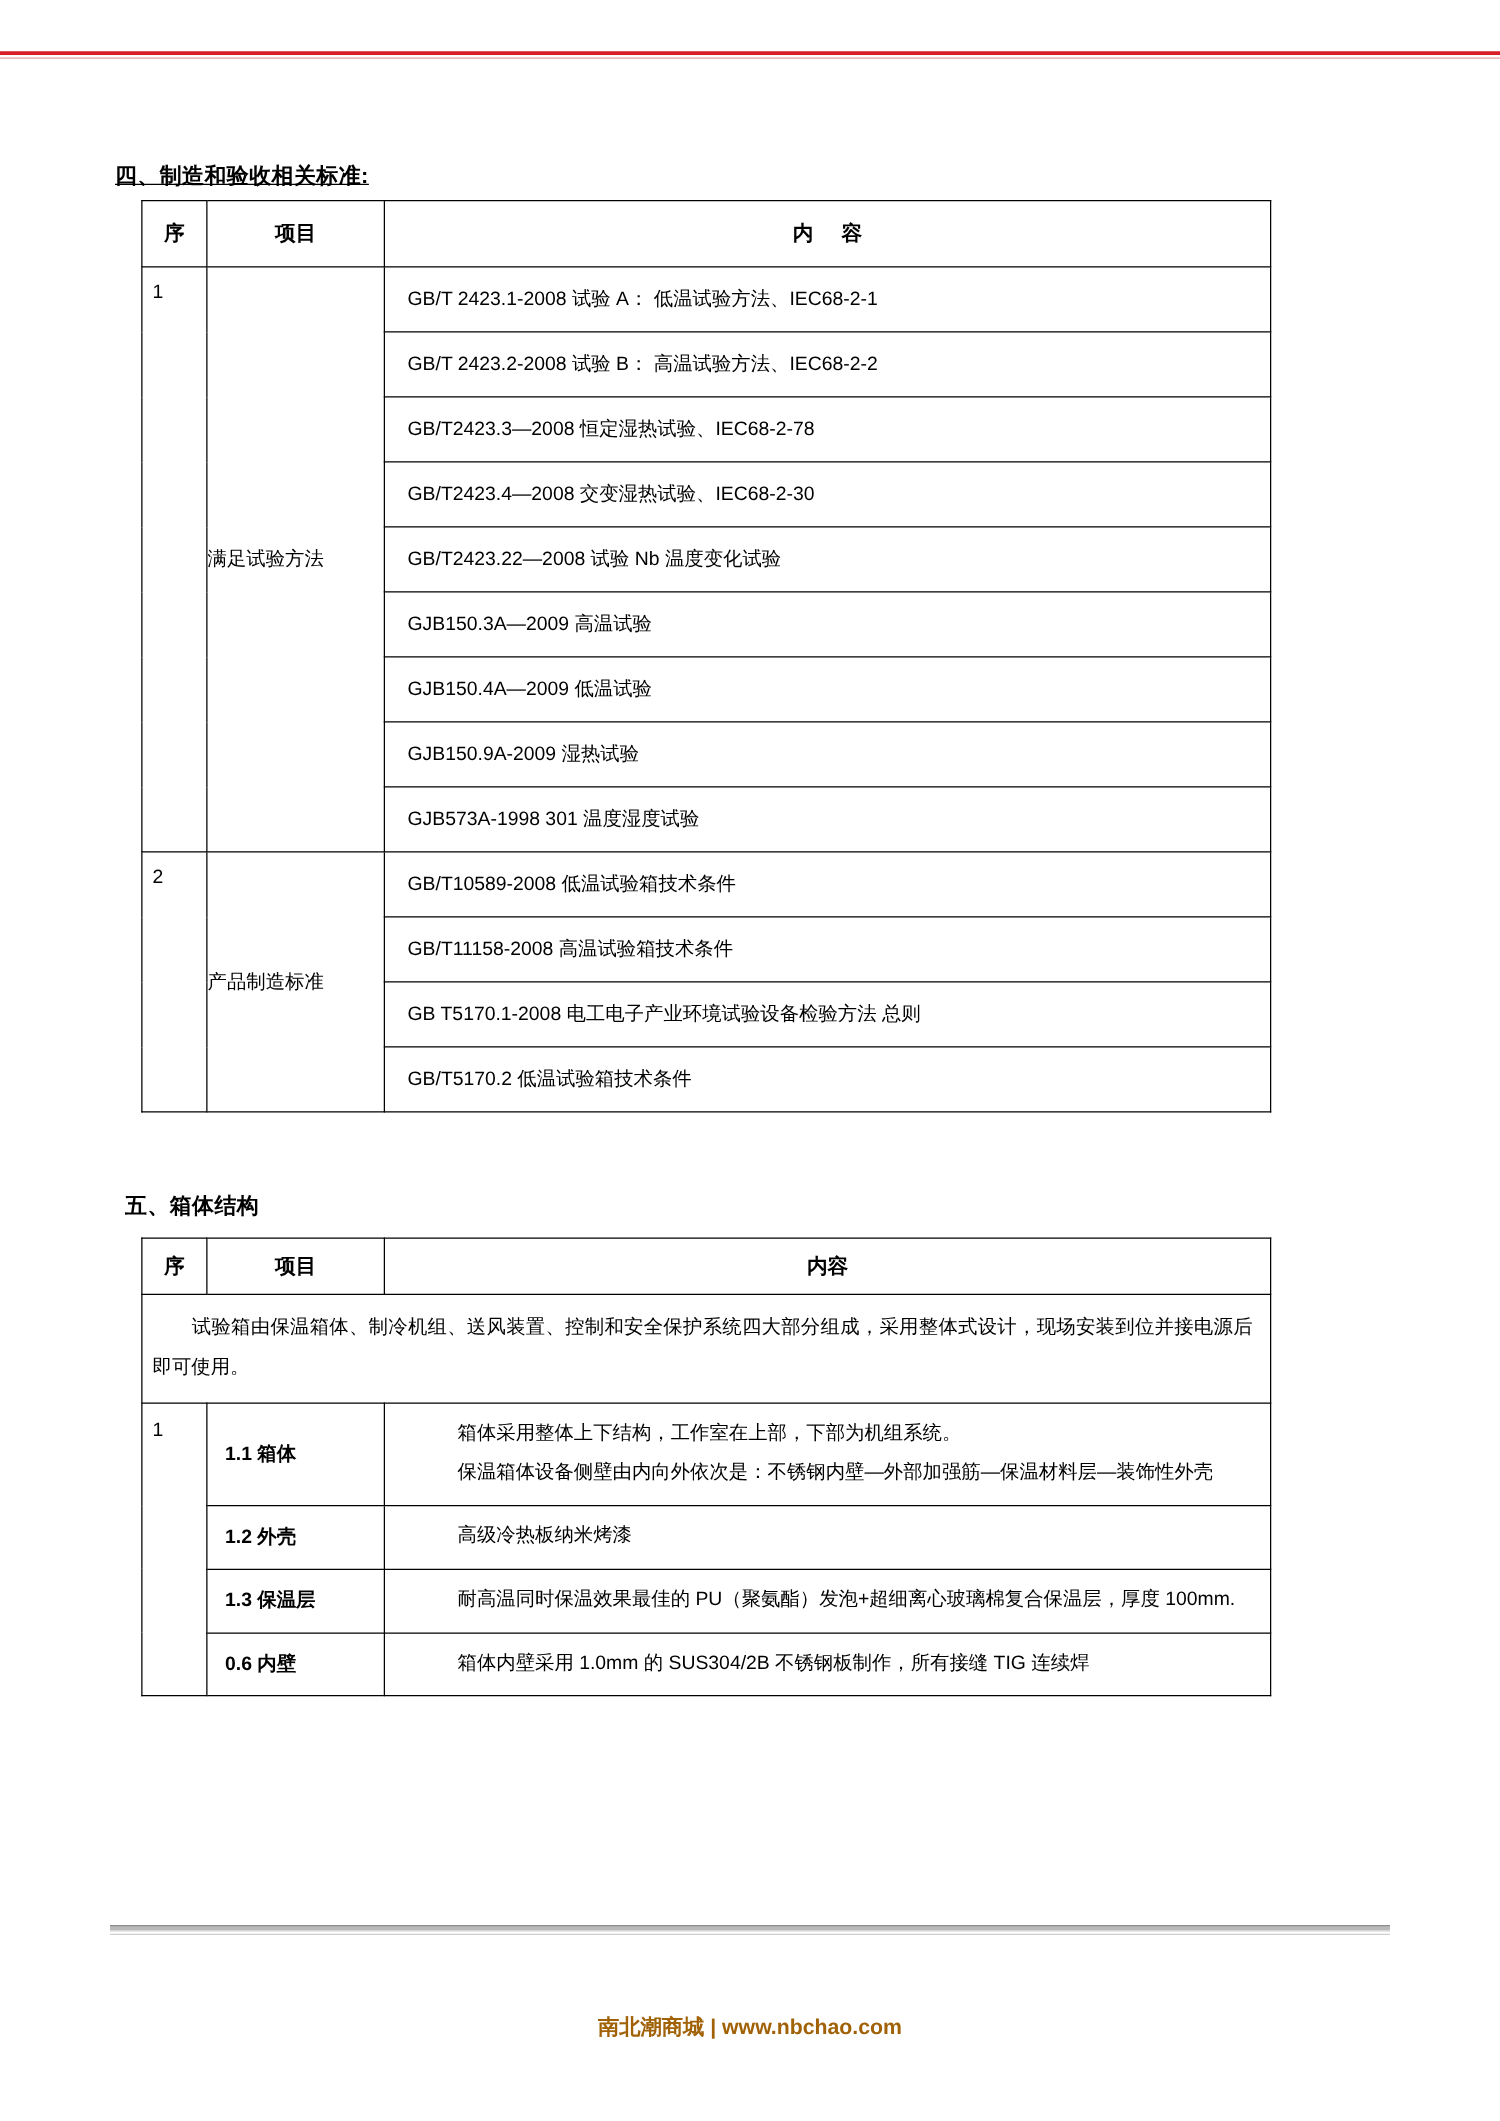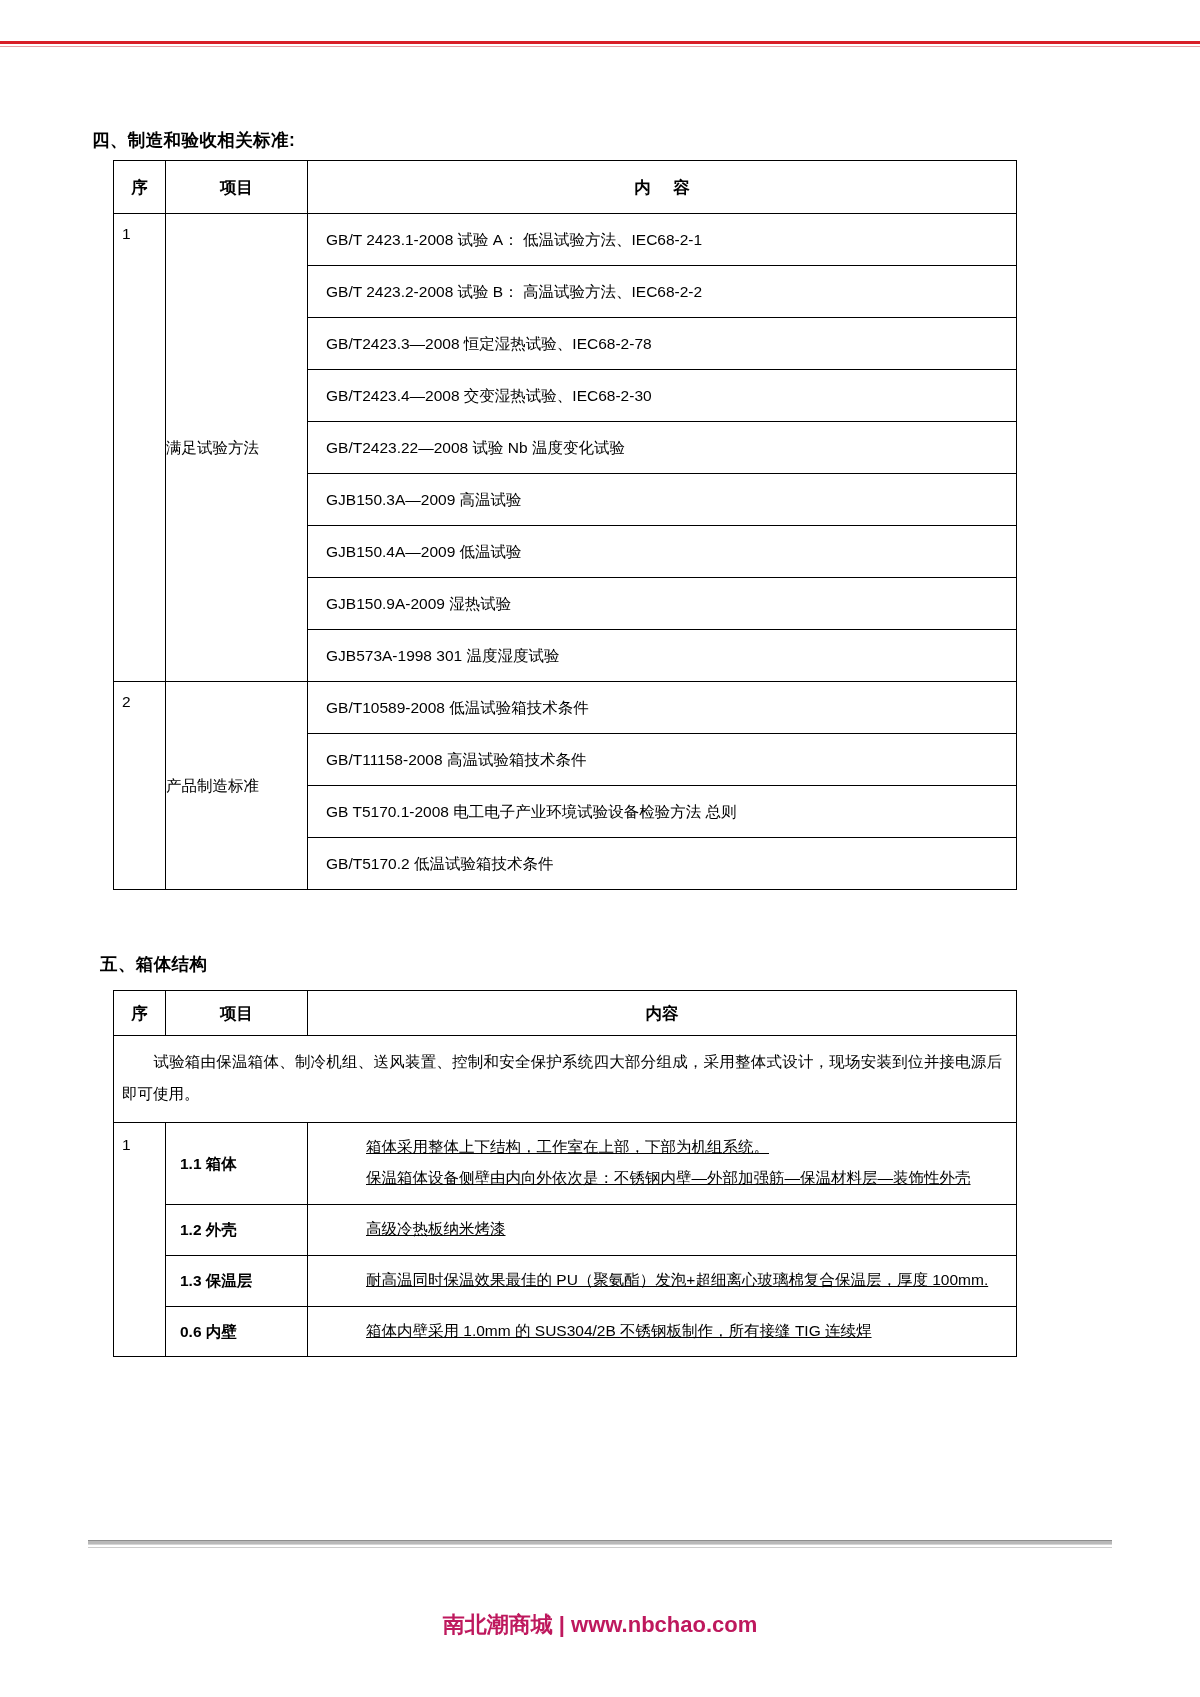--- a/index.html
+++ b/index.html
@@ -42,21 +42,21 @@
     width: 1200px;
   }
 
   .section-heading {
     position: absolute;
     font-size: 17.5px;
     font-weight: bold;
     letter-spacing: 0.4px;
     white-space: nowrap;
   }
-  #heading-4 { left: 92px; top: 128px; }
+  #heading-4 { left: 92px; top: 128px; text-decoration: underline; }
   #heading-5 { left: 100px; top: 952px; }
 
   table.doc-table {
     position: absolute;
     border-collapse: collapse;
     table-layout: fixed;
     font-size: 15.5px;
   }
   table.doc-table td,
   table.doc-table th {
@@ -137,21 +137,20 @@
     text-align: left;
     padding-left: 14px;
     vertical-align: middle;
     font-weight: bold;
   }
   #table-structure td.body-cell {
     padding: 8px 6px 10px 6px;
     text-align: left;
     line-height: 2.05;
     vertical-align: middle;
-    text-decoration: underline;
   }
   #table-structure td.body-cell .lead {
     padding-left: 52px;
   }
   #table-structure td.body-cell.single {
     padding-left: 58px;
     white-space: nowrap;
   }
 
   
@@ -180,23 +179,23 @@
     font-size: 10px;
     color: #b5b5b5;
     letter-spacing: 1px;
   }
   .footer-text {
     position: absolute;
     top: 1610px;
     left: 0;
     width: 1200px;
     text-align: center;
-    font-size: 22px;
-    font-weight: bold;
-    color: #be185d;
+    font-size: 17px;
+    font-weight: bold;
+    color: #a16207;
   }
 </style>
 </head>
 <body>
 
 <div class="top-rule"></div>
 <div class="top-rule-thin"></div>
 
 <div class="page">
 

